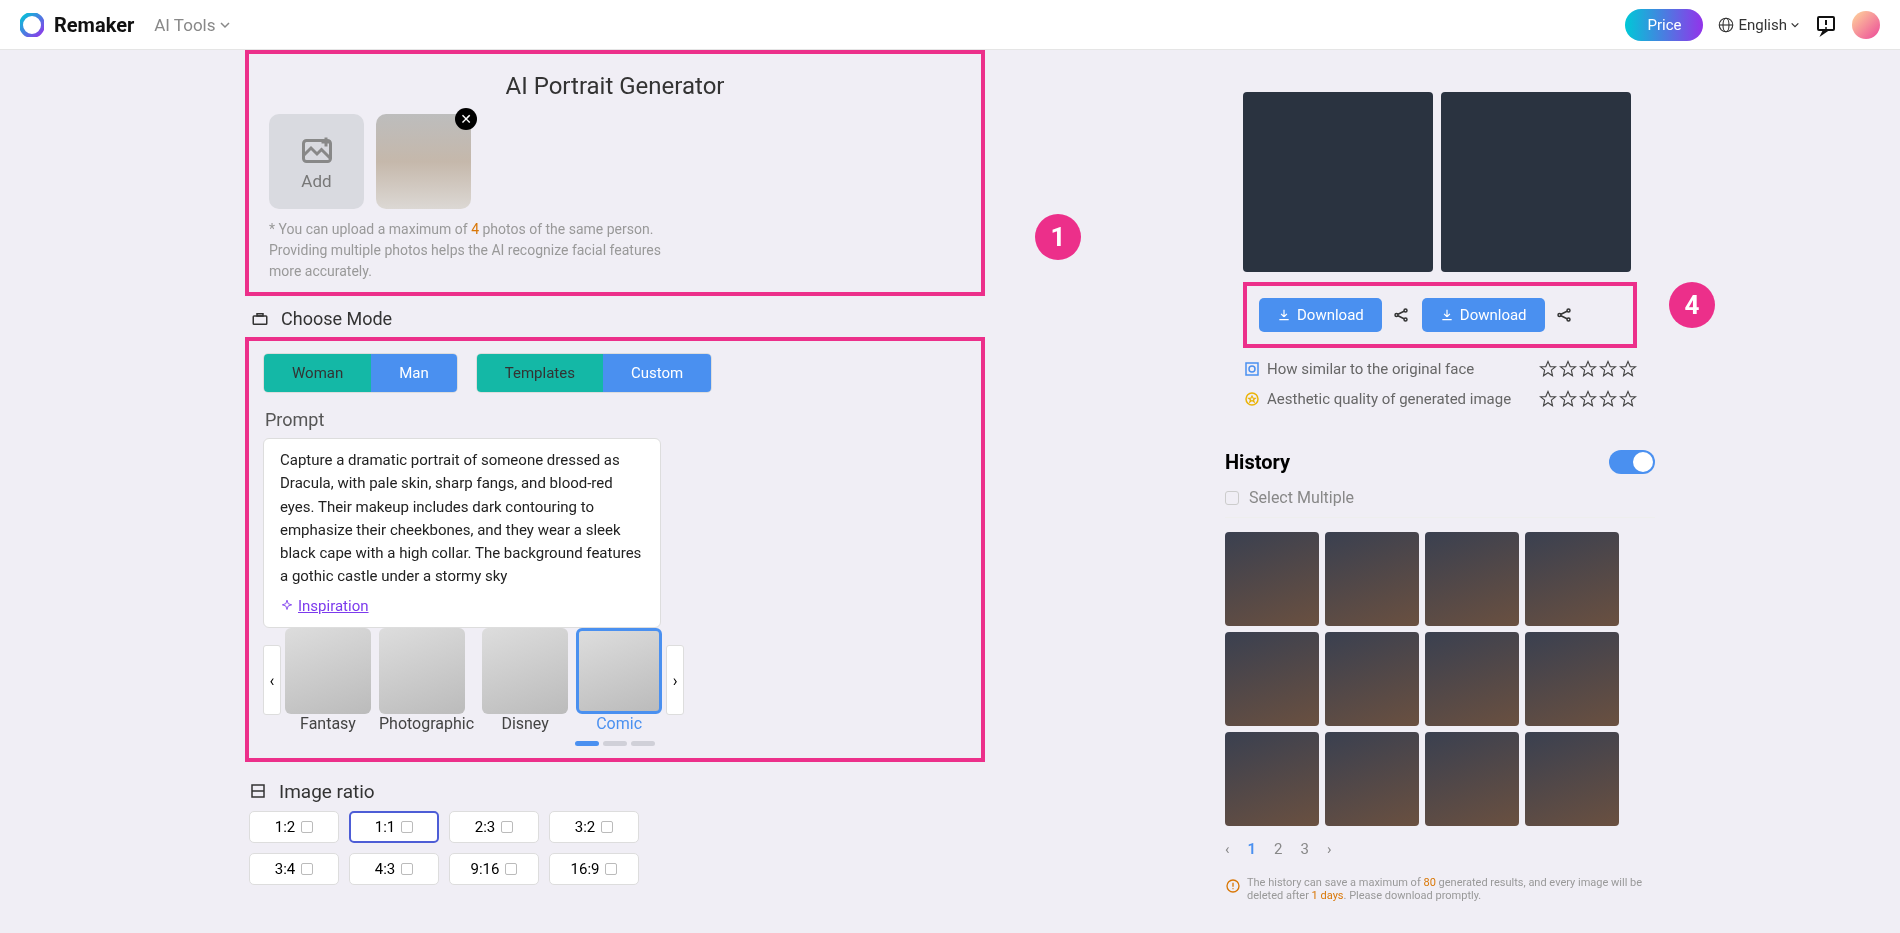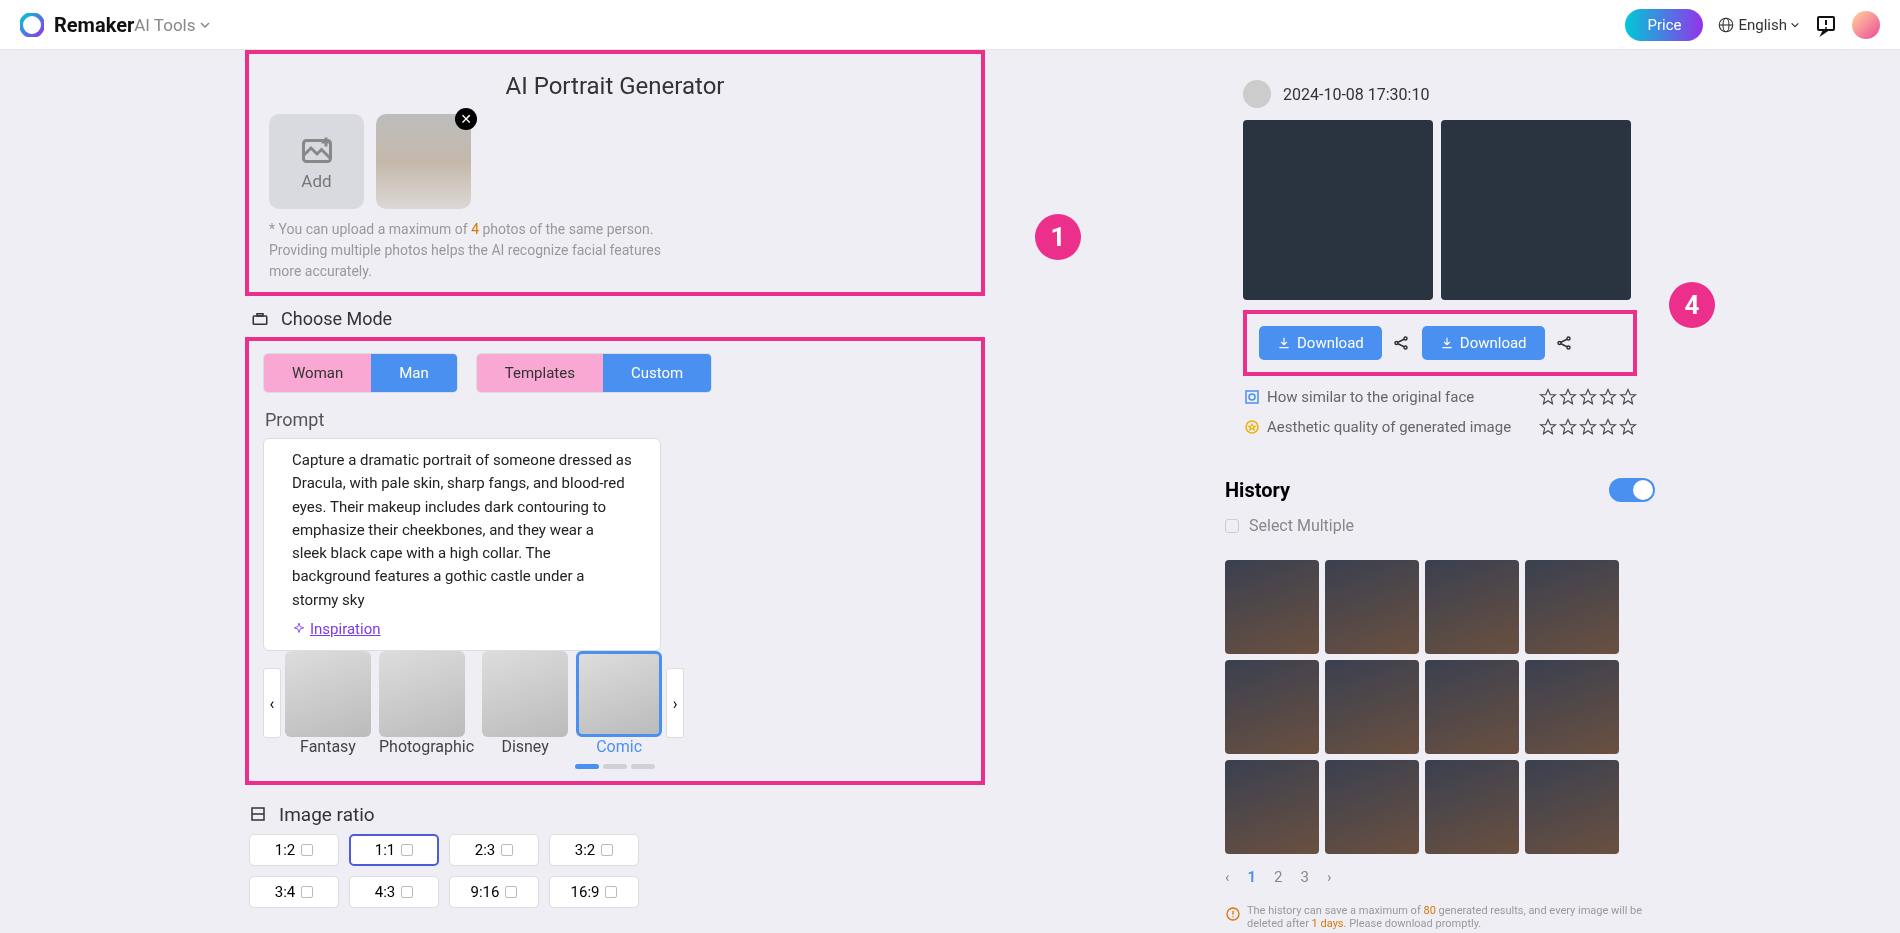--- a/index.html
+++ b/index.html
@@ -1,19 +1,19 @@
 <!DOCTYPE html>
 <html><head>
 <meta charset="utf-8">
 <style>
 * { margin: 0; padding: 0; box-sizing: border-box; font-family: -apple-system, BlinkMacSystemFont, "Segoe UI", Roboto, sans-serif; }
 body { background: #f0eef5; width: 1900px; height: 933px; overflow: hidden; }
 
 .header { background: #fff; height: 50px; border-bottom: 1px solid #e5e5e5; display: flex; align-items: center; padding: 0 20px; justify-content: space-between; }
-.header-left { display: flex; align-items: center; }
+.header-left { display: flex; align-items: center; gap: 20px; }
 .logo-wrap { display: flex; align-items: center; gap: 10px; }
 .logo-svg { width: 24px; height: 24px; }
 .logo-text { font-weight: 700; font-size: 20px; color: #111; }
 .ai-tools { color: #888; font-size: 17px; display: flex; align-items: center; gap: 4px; cursor: pointer; }
 .header-right { display: flex; align-items: center; gap: 14px; }
 .price-btn { background: linear-gradient(90deg, #00c8d7, #9333ea); color: #fff; border: none; padding: 7px 22px; border-radius: 18px; font-size: 15px; cursor: pointer; }
 .lang-wrap { display: flex; align-items: center; gap: 3px; color: #333; font-size: 15px; cursor: pointer; }
 .notif-icon { width: 24px; height: 24px; cursor: pointer; }
 .avatar { width: 28px; height: 28px; border-radius: 50%; background: linear-gradient(135deg, #ffd89b, #ec4899); cursor: pointer; }
 
@@ -36,26 +36,26 @@
 .badge1 { right: -100px; top: 160px; }
 .badge4 { right: -60px; top: 220px; }
 
 .choose-row { display: flex; align-items: center; gap: 12px; margin: 12px 0 8px 6px; font-size: 18px; color: #333; }
 .choose-row svg { width: 18px; height: 18px; }
 
 .box2 { border: 4px solid #ec2f8a; padding: 12px 14px; position: relative; }
 
 .mbtns { display: flex; gap: 18px; }
 .mgroup { display: flex; border: 1px solid #ddd; border-radius: 5px; overflow: hidden; background:#fff;}
-.mbtn { padding: 10px 28px; font-size: 15px; background: #f9a8d4; border: none; cursor: pointer; color: #333; }
+.mbtn { padding: 10px 28px; font-size: 15px; background: #14b8a6; border: none; cursor: pointer; color: #333; }
 .mbtn.active { background: #4a90f0; color: #fff; }
 
 .lbl { font-size: 18px; color: #555; margin: 16px 0 8px 2px; }
 
-.prompt-box { width: 398px; border: 1px solid #ddd; border-radius: 6px; padding: 10px 28px; background: #fff; }
+.prompt-box { width: 398px; border: 1px solid #ddd; border-radius: 6px; padding: 10px 16px; background: #fff; }
 .prompt-text { font-size: 15px; color: #222; line-height: 1.55; min-height: 115px; }
 .insp-link { color: #7c3aed; text-decoration: underline; font-size: 15px; display: inline-flex; align-items: center; gap: 4px; cursor: pointer; margin-top: 8px; }
 
 .styles-wrap { position: relative; display: flex; align-items: center; }
 .style-nav { width: 18px; height: 70px; background: #fff; border: 1px solid #ddd; display: flex; align-items: center; justify-content: center; cursor: pointer; border-radius: 3px; }
 .styles-row { display: flex; gap: 8px; margin: 0 4px; }
 .style-item { text-align: center; font-size: 16px; color: #444; }
 .style-thumb { width: 86px; height: 86px; border-radius: 6px; background: linear-gradient(160deg,#ddd,#bbb); }
 .style-item.sel .style-thumb { border: 3px solid #4a90f0; }
 .style-item.sel span { color: #4a90f0; }
@@ -260,24 +260,20 @@
       <div class="ratio-btn">
           <span>16:9</span>
           <span class="sq"></span>
         </div>
     </div>
 
   </div>
 
   <div class="right-col">
     <div class="result-card" style="position:relative;">
-      <div class="ts-row">
-        <div class="ts-ava"></div>
-        <span class="ts-txt">2024-10-08 17:30:10</span>
-      </div>
       <div class="imgs-row">
         <div class="gen-img"></div>
         <div class="gen-img"></div>
       </div>
       <div class="dl-row">
         <div class="dl-group">
           <button class="dl-btn">
             <svg width="14" height="14" viewBox="0 0 24 24">
                 <path d="M12 3v12m0 0l-5-5m5 5l5-5M4 20h16" stroke="#fff" stroke-width="2" fill="none"></path>
               </svg>

